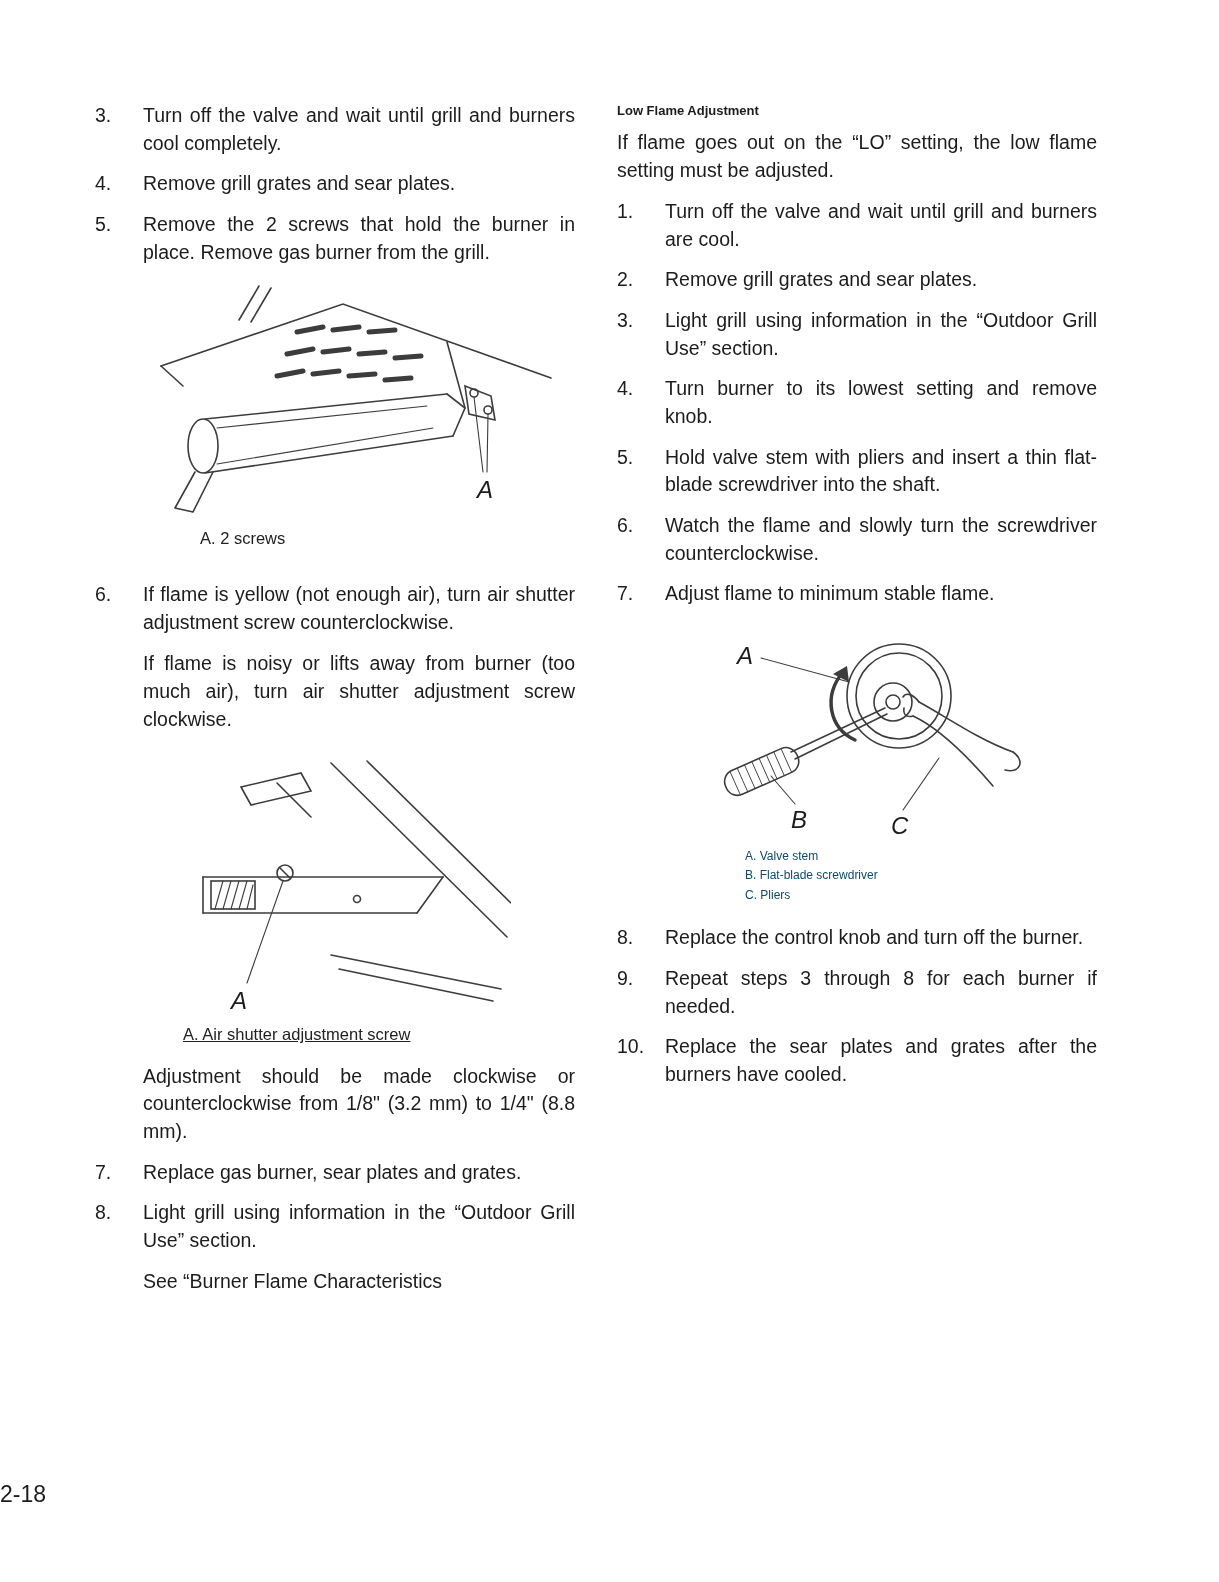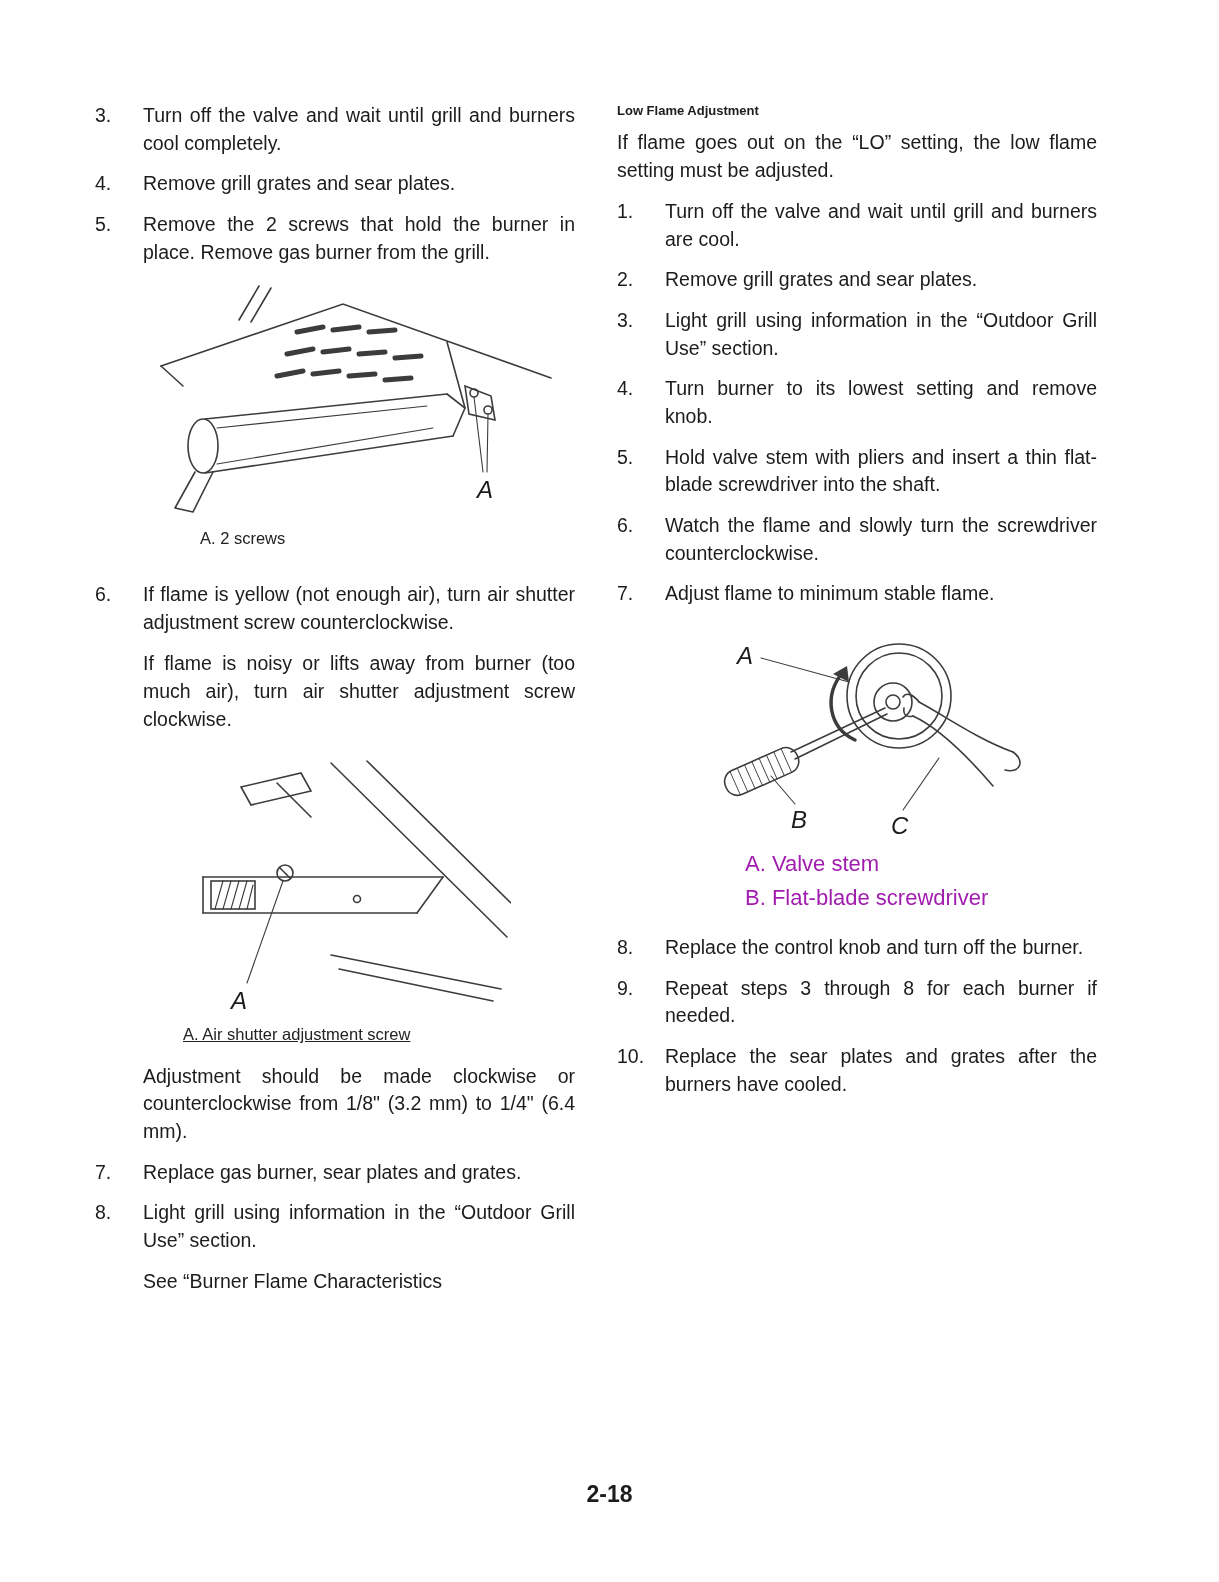--- a/index.html
+++ b/index.html
@@ -27,29 +27,29 @@
 
   .heading { font-weight: bold; font-size: 13px; margin-bottom: 9px; }
   .intro { text-align: justify; margin-bottom: 13px; }
 
   figure { display: block; }
   .fig1 { margin: 14px 0 2px 52px; }
   .fig1-caption { font-size: 16.5px; margin: 0 0 30px 105px; color: #222; }
   .fig2 { margin: 26px 0 2px 86px; }
   .fig2-caption { font-size: 16.5px; margin: 0 0 16px 88px; color: #222; text-decoration: underline; }
   .fig3 { margin: 16px 0 6px 70px; }
-  .fig3-captions { font-size: 22px; margin: 0 0 20px 128px; color: #a21caf; line-height: 1.45; }
+  .fig3-captions { font-size: 12px; margin: 0 0 20px 128px; color: #0c4a6e; line-height: 1.45; }
   .fig3-captions div { margin-bottom: 2px; }
 
   .page-number {
     position: absolute;
     left: 0; right: 0;
     top: 1478px;
-    text-align: center;
-    font-weight: bold;
+    text-align: left;
+    font-weight: normal;
     font-size: 23px;
   }
   svg { display: block; }
   svg text { font-family: "Liberation Sans", sans-serif; fill: #1c1c1c; }
 </style>
 </head>
 <body>
 
 <div class="col col-left">
 
@@ -129,21 +129,21 @@
         <circle cx="176" cy="140" r="3.5"></circle>
         <path d="M236,154 L262,118"></path>
         <path d="M150,196 L320,230 M158,210 L312,242"></path>
         <path d="M102,122 L66,224" stroke-width="1.1"></path>
       </g>
       <text x="50" y="250" font-size="24" font-style="italic">A</text>
     </svg>
   </figure>
   <div class="fig2-caption">A. Air shutter adjustment screw</div>
 
-  <div class="para-indent">Adjustment should be made clockwise or counterclockwise from 1/8" (3.2 mm) to 1/4" (6.4 mm).</div>
+  <div class="para-indent">Adjustment should be made clockwise or counterclockwise from 1/8" (3.2 mm) to 1/4" (8.8 mm).</div>
 
   <div class="step">
     <span class="num">7.</span>
     <div class="txt">Replace gas burner, sear plates and grates.</div>
   </div>
   <div class="step">
     <span class="num">8.</span>
     <div class="txt">Light grill using information in the “Outdoor Grill Use” section.</div>
   </div>
 
@@ -209,20 +209,21 @@
         <path d="M252,134 L216,186" stroke-width="1.1"></path>
       </g>
       <text x="50" y="40" font-size="24" font-style="italic">A</text>
       <text x="104" y="204" font-size="24" font-style="italic">B</text>
       <text x="204" y="210" font-size="24" font-style="italic">C</text>
     </svg>
   </figure>
   <div class="fig3-captions">
     <div>A. Valve stem</div>
     <div>B. Flat-blade screwdriver</div>
+    <div>C. Pliers</div>
   </div>
 
   <div class="step">
     <span class="num">8.</span>
     <div class="txt">Replace the control knob and turn off the burner.</div>
   </div>
   <div class="step">
     <span class="num">9.</span>
     <div class="txt">Repeat steps 3 through 8 for each burner if needed.</div>
   </div>

